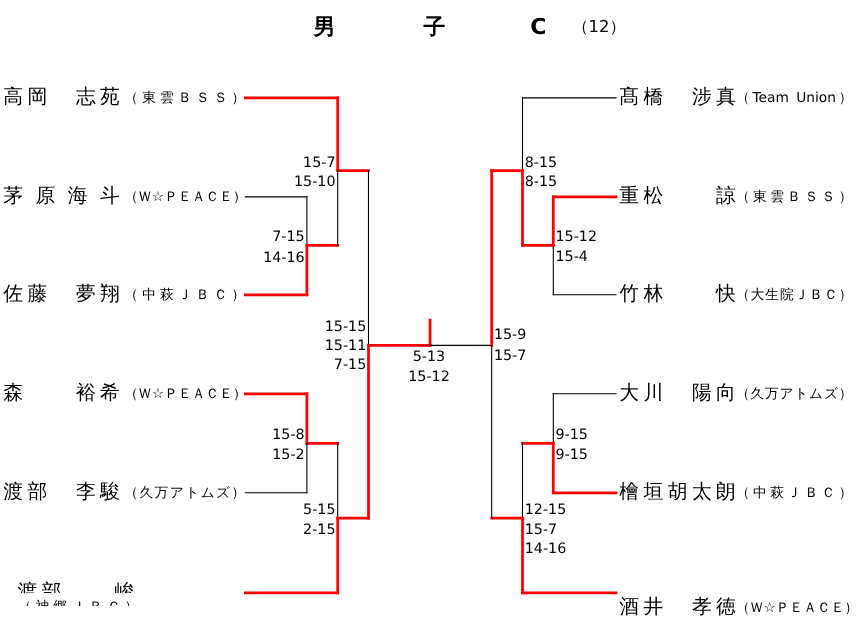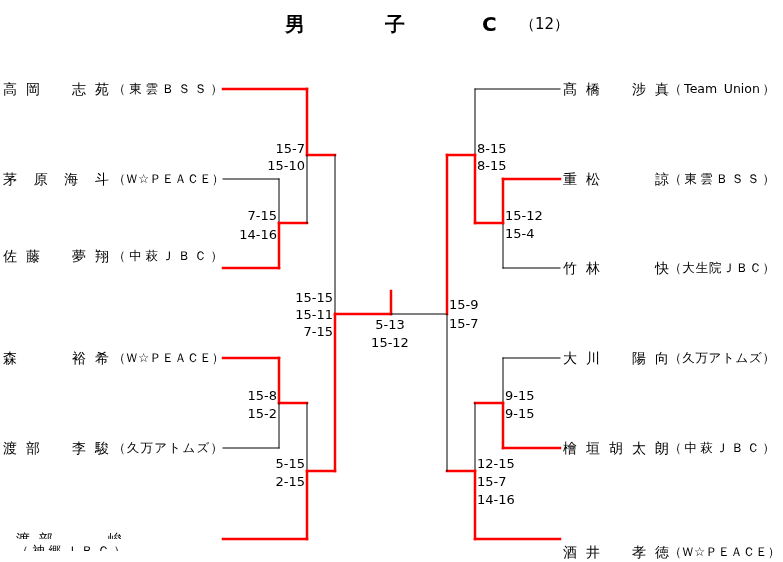--- a/index.html
+++ b/index.html
@@ -1,21 +1,21 @@
 <!DOCTYPE html>
 <html><head>
 <meta charset="utf-8">
 <style>
   html, body { margin:0; padding:0; background:#ffffff; }
   body { width:783px; height:562px; position:relative; overflow:hidden;
          font-family:"DejaVu Sans", "Liberation Sans", sans-serif; color:#000; }
   .title-char { position:absolute; top:12px; font-size:20px; font-weight:bold; line-height:24px; }
   .title-sub { position:absolute; top:13px; font-size:15px; line-height:22px; }
   .player { position:absolute; height:24px; display:flex; align-items:center; }
-  .pname { display:block; font-size:14px; line-height:24px; white-space:nowrap;
+  .pname { display:block; font-size:18px; line-height:24px; white-space:nowrap;
            text-align:justify; text-align-last:justify; overflow:hidden; }
   .pteam { display:block; font-size:12.5px; line-height:24px; white-space:nowrap;
            text-align:justify; text-align-last:justify; overflow:hidden; }
   .left .pname { width:106px; margin-right:4px; }
   .left .pteam { width:110px; }
   .right .pname { width:106px; margin-right:0; }
   .right .pteam { width:106px; }
   .score { position:absolute; font-size:13px; line-height:17px; white-space:nowrap; }
   .score.r { text-align:right; width:60px; }
   .score.c { text-align:center; width:60px; }
@@ -86,21 +86,21 @@
 </svg>
 
 <div class="player left" style="left:3px; top:77px;">
   <span class="pname">高岡　志苑</span>
   <span class="pteam">（東雲ＢＳＳ）</span>
 </div>
 <div class="player left" style="left:3px; top:167px;">
   <span class="pname">茅原海斗</span>
   <span class="pteam">（Ｗ☆ＰＥＡＣＥ）</span>
 </div>
-<div class="player left" style="left:3px; top:244px;">
+<div class="player left" style="left:3px; top:256px;">
   <span class="pname">佐藤　夢翔</span>
   <span class="pteam">（中萩ＪＢＣ）</span>
 </div>
 <div class="player left" style="left:3px; top:346px;">
   <span class="pname">森　　裕希</span>
   <span class="pteam">（Ｗ☆ＰＥＡＣＥ）</span>
 </div>
 <div class="player left" style="left:3px; top:436px;">
   <span class="pname">渡部　李駿</span>
   <span class="pteam">（久万アトムズ）</span>

